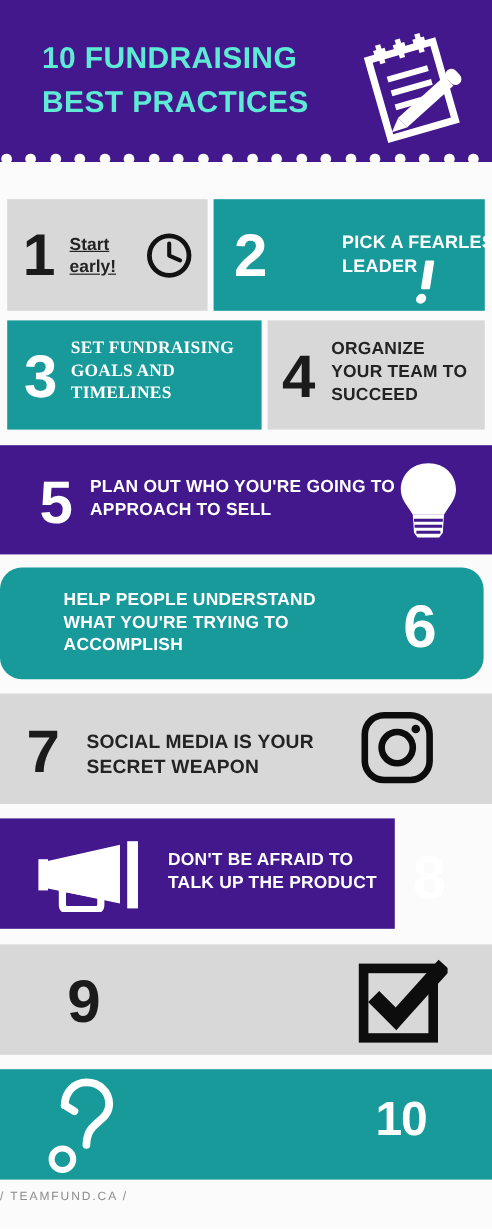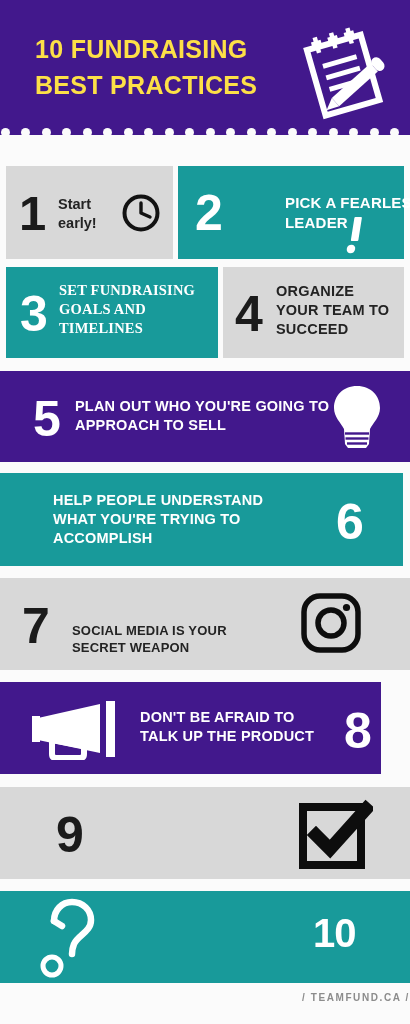--- a/index.html
+++ b/index.html
@@ -11,21 +11,21 @@
   }
   .page { position:relative; width:410px; height:1024px; background:#fbfbfb; }
 
   
   .header {
     position:absolute; left:0; top:0; width:410px; height:135px;
     background:#42188c;
   }
   .header-title {
     position:absolute; left:35px; top:32px; width:255px;
-    color:#fde047; font-size:25px; font-weight:bold;
+    color:#5eead4; font-size:25px; font-weight:bold;
     line-height:1.42; letter-spacing:0.3px; text-transform:uppercase;
   }
   .notepad-icon { position:absolute; left:295px; top:18px; width:104px; height:104px; }
 
   .scallop {
     position:absolute; left:0; top:128px; width:410px; height:12px;
     overflow:hidden;
   }
   .scallop i {
     position:absolute; top:0; width:9px; height:9px;
@@ -51,22 +51,22 @@
   }
   .txt.dark  { color:#232323; }
   .txt.light { color:#ffffff; }
   .txt.sentence { text-transform:none; letter-spacing:0; }
 
   .icon { position:absolute; }
 
   
   .footer {
     position:absolute; left:0; top:992px; width:410px;
-    text-align:right; color:#8c8c8c;
-    font-size:10px; font-weight:bold; letter-spacing:1.6px;
+    text-align:left; color:#8c8c8c;
+    font-size:10px; font-weight:normal; letter-spacing:1.6px;
   }
 </style>
 </head>
 <body>
 
 <div class="page">
 
   <div class="header">
     <div class="header-title">10 FUNDRAISING BEST PRACTICES</div>
 
@@ -117,21 +117,21 @@
         <i style="left: 308px; background: rgb(251, 251, 251);"></i>
         <i style="left: 328.5px; background: rgb(251, 251, 251);"></i>
         <i style="left: 349px; background: rgb(251, 251, 251);"></i>
         <i style="left: 369.5px; background: rgb(251, 251, 251);"></i>
         <i style="left: 390px; background: rgb(251, 251, 251);"></i>
       </div>
   </div>
 
   <div class="box gray" style="left:6px; top:166px; width:167px; height:93px;">
     <span class="num dark" style="left:13px; top:23px; font-size:49px;">1</span>
-    <span class="txt dark sentence" style="left:52px; top:29px; width:62px; font-size:14.5px;">Start early!</span>
+    <span class="txt dark sentence" style="left:52px; top:29px; width:62px; font-size:14.5px;text-decoration:underline;">Start early!</span>
     <svg class="icon" style="left:114px; top:26px;" width="42" height="42" viewBox="0 0 42 42">
       <circle cx="21" cy="21" r="16.5" fill="none" stroke="#121212" stroke-width="4"></circle>
       <path d="M21 11 L21 21 L30 25" fill="none" stroke="#121212" stroke-width="3.4" stroke-linecap="round" stroke-linejoin="round"></path>
     </svg>
   </div>
 
   <div class="box teal" style="left:178px; top:166px; width:226px; height:93px;">
     <span class="num light" style="left:17px; top:22px; font-size:50px;">2</span>
     <span class="txt light" style="left:63px; top:27px; width:152px; font-size:15px;margin-left:44px;">PICK A FEARLESS LEADER</span>
     <svg class="icon" style="left:164px; top:48px;" width="34" height="44" viewBox="0 0 34 44">
@@ -165,36 +165,36 @@
       <path d="M13 46 L39 46 L37 62 Q26 70 15 62 Z" fill="#ffffff" opacity="0"></path>
       <path d="M13 46 L39 46 L38 61 L35 65 L17 65 L14 61 Z" fill="#ffffff"></path>
       <g stroke="#42188c" stroke-width="2.4">
         <path d="M14 50.5 L38 50.5"></path>
           <path d="M14.5 55.5 L37.5 55.5"></path>
           <path d="M16 60.5 L36 60.5"></path>
       </g>
     </svg>
   </div>
 
-  <div class="box teal" style="left:0px; top:473px; width:403px; height:93px;">
+  <div class="box teal" style="left:0px; top:473px; width:403px; height:93px;border-radius:18px;">
     <span class="txt light" style="left:53px; top:18px; width:250px; font-size:14.5px;">HELP PEOPLE UNDERSTAND WHAT YOU'RE TRYING TO ACCOMPLISH</span>
     <span class="num light" style="left:336px; top:24px; font-size:50px;">6</span>
   </div>
 
   <div class="box gray" style="left:0px; top:578px; width:410px; height:92px;">
     <span class="num dark" style="left:22px; top:23px; font-size:50px;">7</span>
-    <span class="txt dark" style="left:72px; top:44px; width:200px; font-size:13px;">SOCIAL MEDIA IS YOUR SECRET WEAPON</span>
+    <span class="txt dark" style="left:72px; top:30px; width:200px; font-size:16px;">SOCIAL MEDIA IS YOUR SECRET WEAPON</span>
     <svg class="icon" style="left:300px; top:592px; left:300px; top:14px;" width="62" height="62" viewBox="0 0 62 62">
       <rect x="4" y="4" width="54" height="54" rx="16" fill="none" stroke="#0d0d0d" stroke-width="5.5"></rect>
       <circle cx="31" cy="31" r="13" fill="none" stroke="#0d0d0d" stroke-width="5.5"></circle>
       <circle cx="46.5" cy="15.5" r="3.6" fill="#0d0d0d"></circle>
     </svg>
   </div>
 
-  <div class="box purple" style="left:0px; top:682px; width:381px; height:92px;">
+  <div class="box purple" style="left:0px; top:682px; width:329px; height:92px;">
     <svg class="icon" style="left:28px; top:14px;" width="90" height="64" viewBox="0 0 90 64">
       <polygon points="10,22 10,44 72,57 72,8" fill="#ffffff"></polygon>
       <rect x="4" y="20" width="8" height="26" fill="#ffffff"></rect>
       <rect x="78" y="5" width="9" height="56" fill="#ffffff"></rect>
       <path d="M24 44 L24 58 Q24 62 28 62 L52 62 Q56 62 56 58 L56 50 Z" fill="none" stroke="#ffffff" stroke-width="6"></path>
     </svg>
     <span class="txt light" style="left:140px; top:26px; width:190px; font-size:14.5px;">DON'T BE AFRAID TO TALK UP THE PRODUCT</span>
     <span class="num light" style="left:344px; top:24px; font-size:50px;">8</span>
   </div>
 

